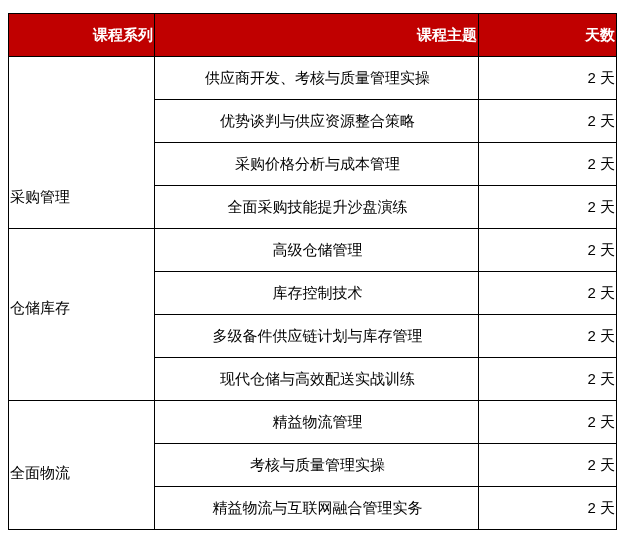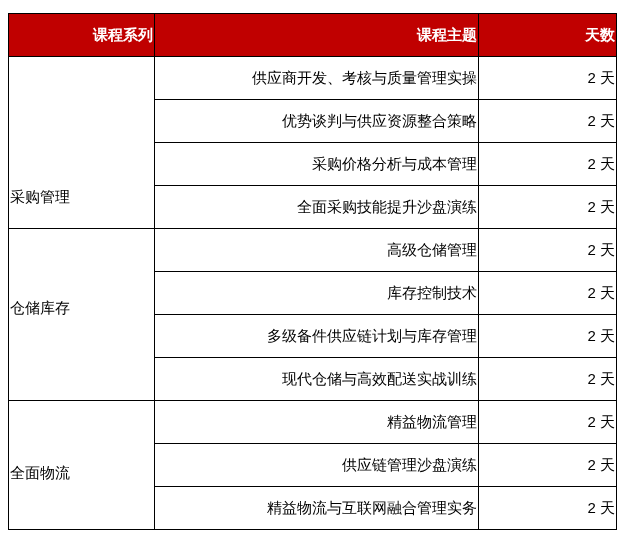--- a/index.html
+++ b/index.html
@@ -42,21 +42,21 @@
   .course-table th {
     background: var(--header-bg);
     color: var(--header-text);
     font-weight: bold;
     text-align: right;
   }
   .col-series { width: 146px; }
   .col-topic  { width: 324px; }
   .col-days   { width: 138px; }
   td.series-cell { text-align: left; }
-  td.topic-cell  { text-align: right; padding-left: 3px; }
+  td.topic-cell  { text-align: center; padding-left: 3px; }
   td.days-cell   { text-align: right; }
   .series-label { display: inline-block; position: relative; }
   
   .series-label.g1 { top: 55px; }
   .series-label.g2 { top: -6px; }
   .series-label.g3 { top: 8px; }
 </style>
 </head>
 <body>
 
@@ -106,21 +106,21 @@
         <td class="topic-cell">现代仓储与高效配送实战训练</td>
         <td class="days-cell">2 天</td>
       </tr>
 
       <tr>
         <td class="series-cell" rowspan="3"><span class="series-label g3">全面物流</span></td>
         <td class="topic-cell">精益物流管理</td>
         <td class="days-cell">2 天</td>
       </tr>
       <tr>
-        <td class="topic-cell">供应链管理沙盘演练</td>
+        <td class="topic-cell">考核与质量管理实操</td>
         <td class="days-cell">2 天</td>
       </tr>
       <tr>
         <td class="topic-cell">精益物流与互联网融合管理实务</td>
         <td class="days-cell">2 天</td>
       </tr>
     </tbody>
   </table>
 </div>
 

